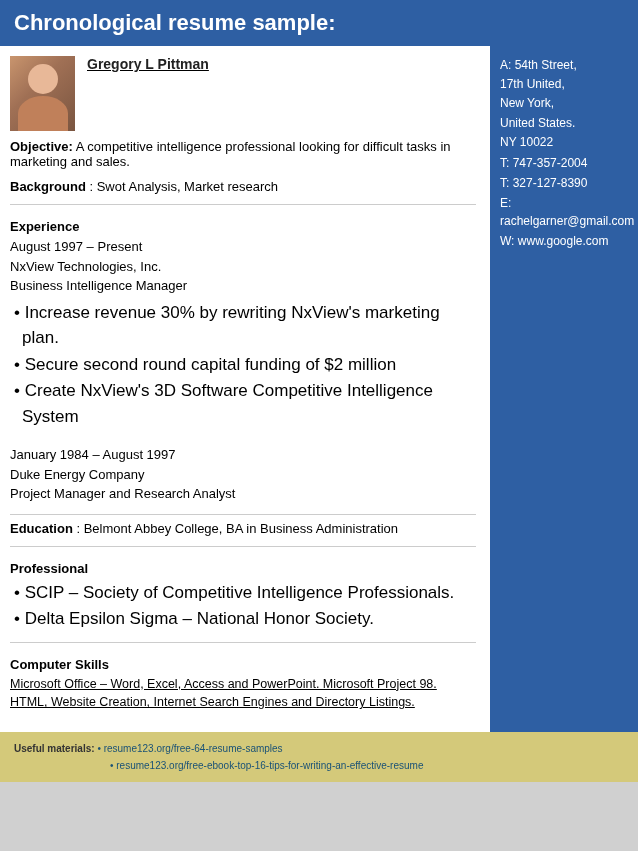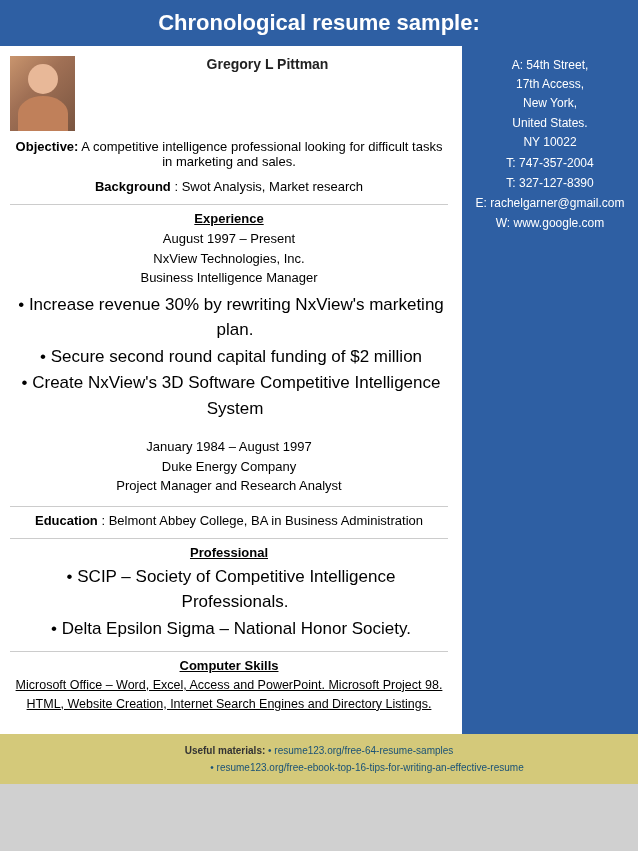--- a/index.html
+++ b/index.html
@@ -9,40 +9,39 @@
       background: #d0d0d0;
       display: flex;
       justify-content: center;
       align-items: flex-start;
       min-height: 851px;
       width: 638px;
     }
     .page {
       width: 638px;
       background: #e8e8e8;
-      text-align: center;
     }
     .header-bar {
       background: #2e5fa3;
       color: white;
       font-size: 22px;
       font-weight: bold;
       padding: 10px 14px;
     }
     .content-wrapper {
       display: flex;
       background: white;
     }
     .main-content {
       flex: 1;
       padding: 10px 14px 10px 10px;
       background: white;
     }
     .sidebar {
-      width: 176px;
+      width: 148px;
       background: #2e5fa3;
       padding: 10px 10px;
       color: white;
       font-size: 12px;
       flex-shrink: 0;
     }
     .sidebar .address-block {
       line-height: 1.6;
     }
     .sidebar .contact-item {
@@ -89,20 +88,21 @@
       bottom: 0;
       left: 50%;
       transform: translateX(-50%);
       width: 50px;
       height: 35px;
       border-radius: 50% 50% 0 0;
       background: #c0805a;
     }
     .name-info {
       flex: 1;
+      text-decoration: underline;
     }
     .person-name {
       font-weight: bold;
       font-size: 14px;
       color: #222;
     }
     .person-title {
       font-size: 12px;
       color: #444;
       margin-top: 2px;
@@ -114,22 +114,21 @@
       font-weight: bold;
       display: inline;
     }
     .section-text {
       display: inline;
     }
     .section-heading {
       font-weight: bold;
       font-size: 13px;
       margin-bottom: 3px;
-      margin-top: 6px;
-      text-decoration: underline;
+      margin-top: 14px;
     }
     .job-company {
       font-size: 13px;
       line-height: 1.5;
     }
     .bullet-list {
       margin-left: 2px;
       margin-top: 4px;
     }
     .bullet-item {
@@ -242,21 +241,21 @@
       <div class="section">
         <div class="section-heading">Computer Skills</div>
         <div style="font-size:12.5px; line-height:1.5;text-decoration:underline;">Microsoft Office – Word, Excel, Access and PowerPoint. Microsoft Project 98. HTML, Website Creation, Internet Search Engines and Directory Listings.</div>
       </div>
 
     </div>
 
     <div class="sidebar">
       <div class="address-block">
         <div>A: 54th Street,</div>
-        <div>17th Access,</div>
+        <div>17th United,</div>
         <div>New York,</div>
         <div>United States.</div>
         <div>NY 10022</div>
       </div>
       <div class="contact-item">
         <span>T:</span>
         <span>747-357-2004</span>
       </div>
       <div class="contact-item">
         <span>T:</span>

